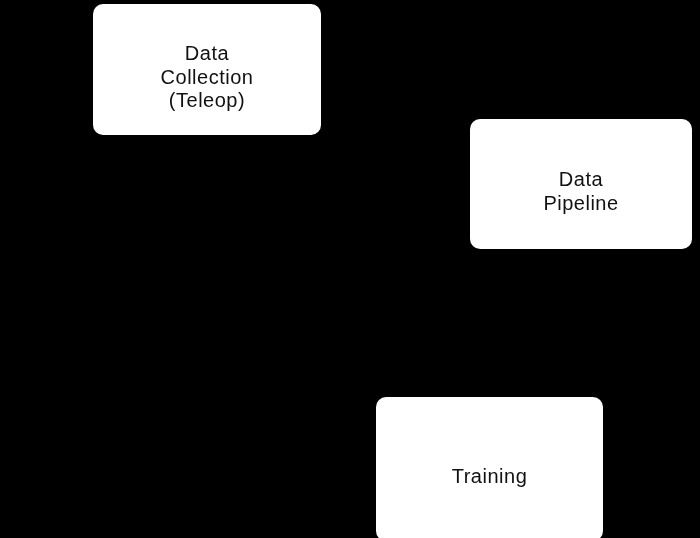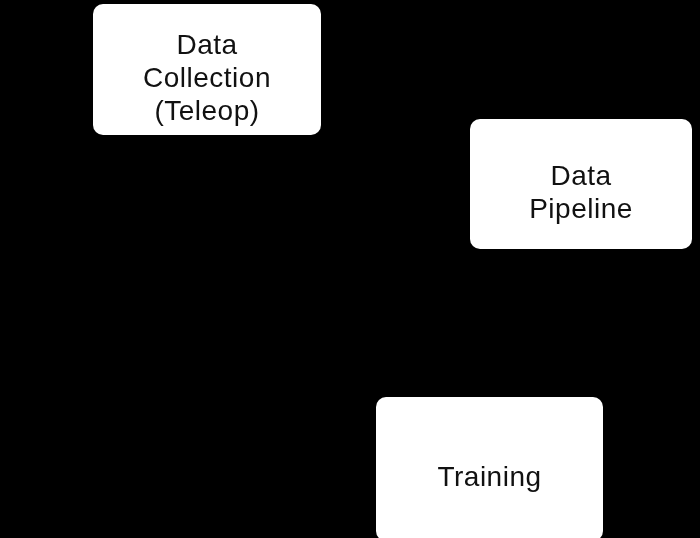--- a/index.html
+++ b/index.html
@@ -21,21 +21,21 @@
     color: #111111;
     border-radius: 10px;
     display: flex;
     align-items: center;
     justify-content: center;
     text-align: center;
     box-sizing: border-box;
   }
   .node-label {
     white-space: pre-line;
-    font-size: 28px;
+    font-size: 20px;
     line-height: 1.18;
     letter-spacing: 0.5px;
     margin-top: 16px;
   }
   
   #node-data-collection { left: 93px;  top: 4px;   width: 228px; height: 131px; }
   #node-data-pipeline   { left: 470px; top: 119px; width: 222px; height: 130px; }
   #node-evaluation      { left: 7px;   top: 286px; width: 223px; height: 133px; }
   #node-training        { left: 376px; top: 397px; width: 227px; height: 144px; }
 </style>

